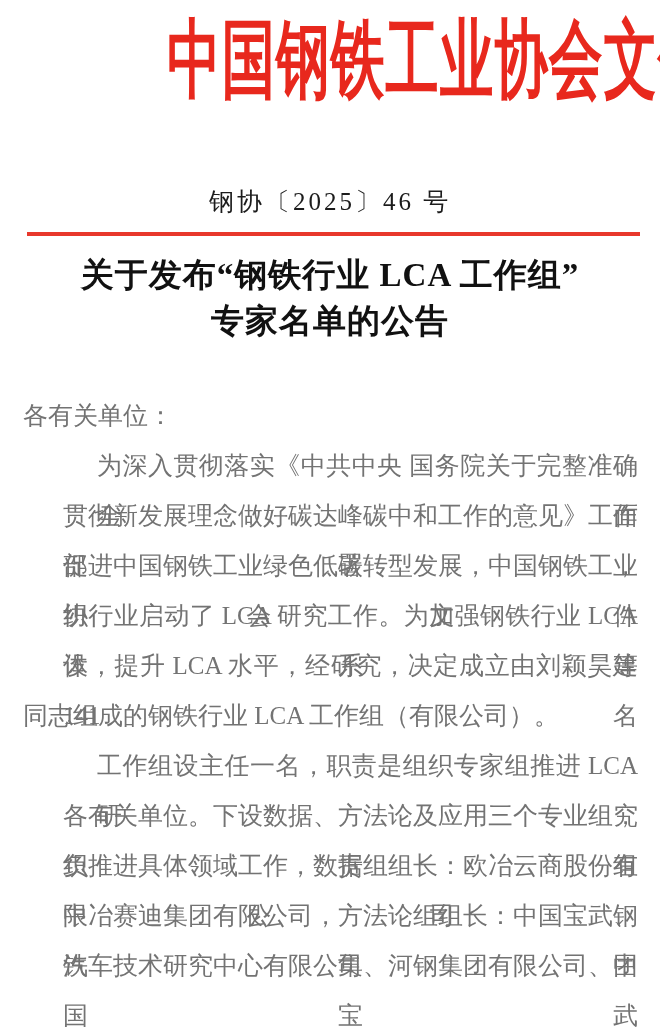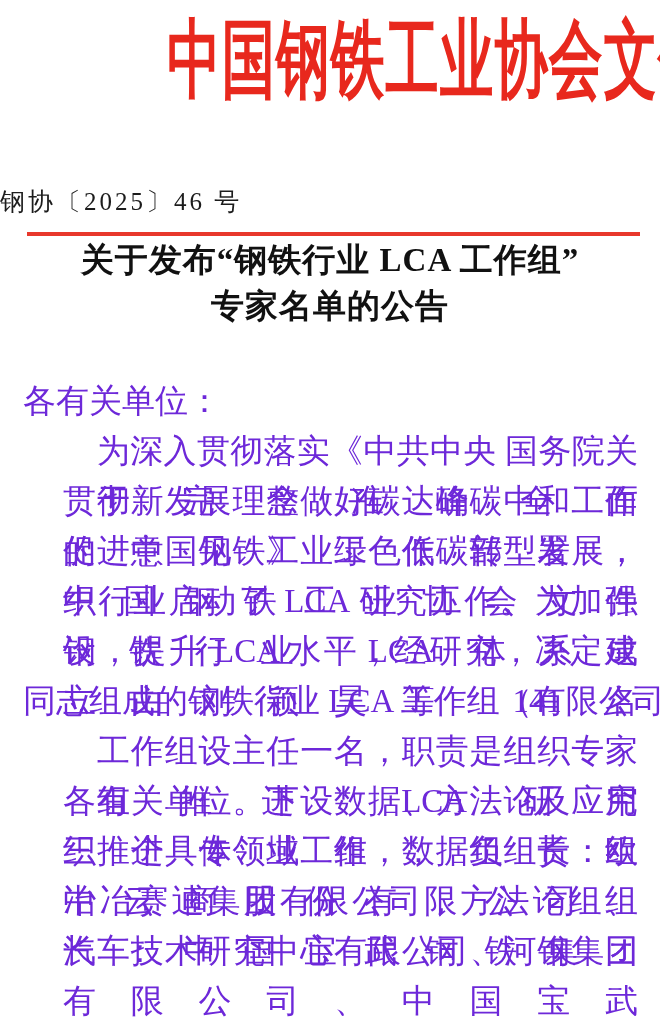--- a/index.html
+++ b/index.html
@@ -32,52 +32,52 @@
     white-space: nowrap;
     transform: scaleX(0.62);
     transform-origin: 50% 50%;
     letter-spacing: 2px;
   }
   
   .doc-number {
     margin-top: 72px;
     height: 32px;
     line-height: 32px;
-    text-align: left;
+    text-align: center;
     font-size: 25px;
     letter-spacing: 3px;
     color: #1c1c1c;
   }
   
   .red-rule {
     margin: 14px 20px 0 27px;
     height: 4px;
     background: #e8382c;
     border: none;
   }
   
   .doc-title {
-    margin-top: 1px;
+    margin-top: 16px;
     text-align: center;
     font-weight: bold;
     font-size: 33px;
     line-height: 46px;
     color: #111111;
     letter-spacing: 1px;
   }
   
   .body-text {
     margin-top: 47px;
     padding: 0 22px 0 23px;
   }
   .body-line {
     height: 50px;
     line-height: 50px;
-    font-size: 33px;
-    color: #6d28d9;
+    font-size: 25px;
+    color: #737373;
     white-space: nowrap;
   }
   .body-line.just {
     white-space: normal;
     text-align: justify;
     text-align-last: justify;
     text-justify: inter-character;
     margin-left: 40px;
   }
 </style>

